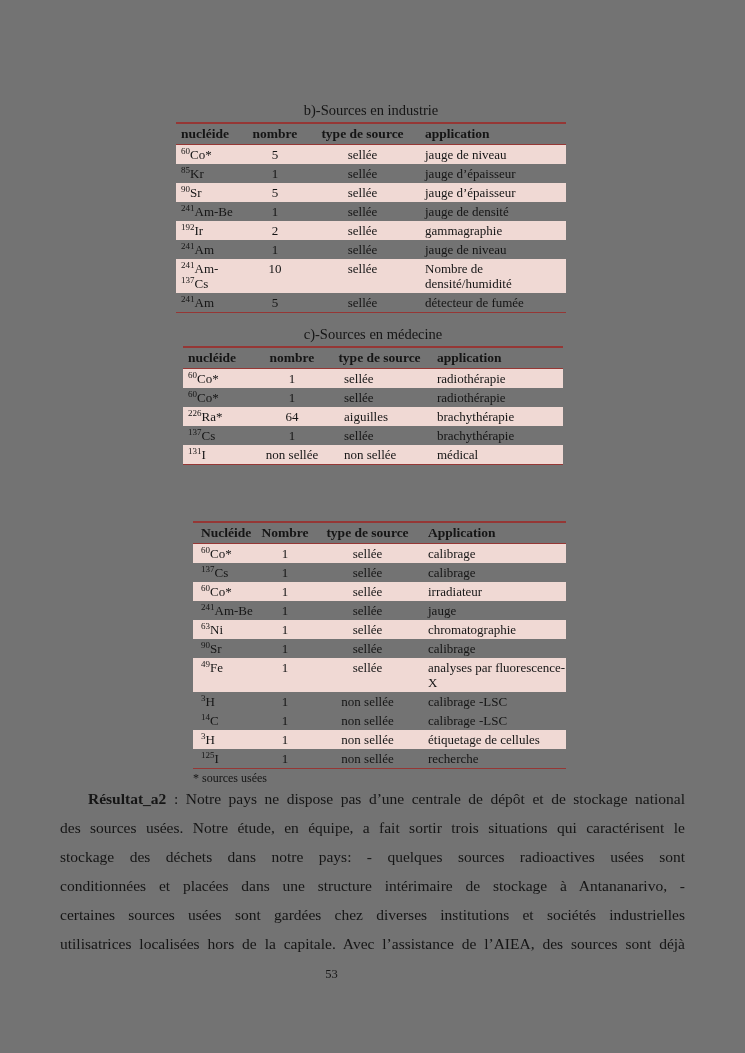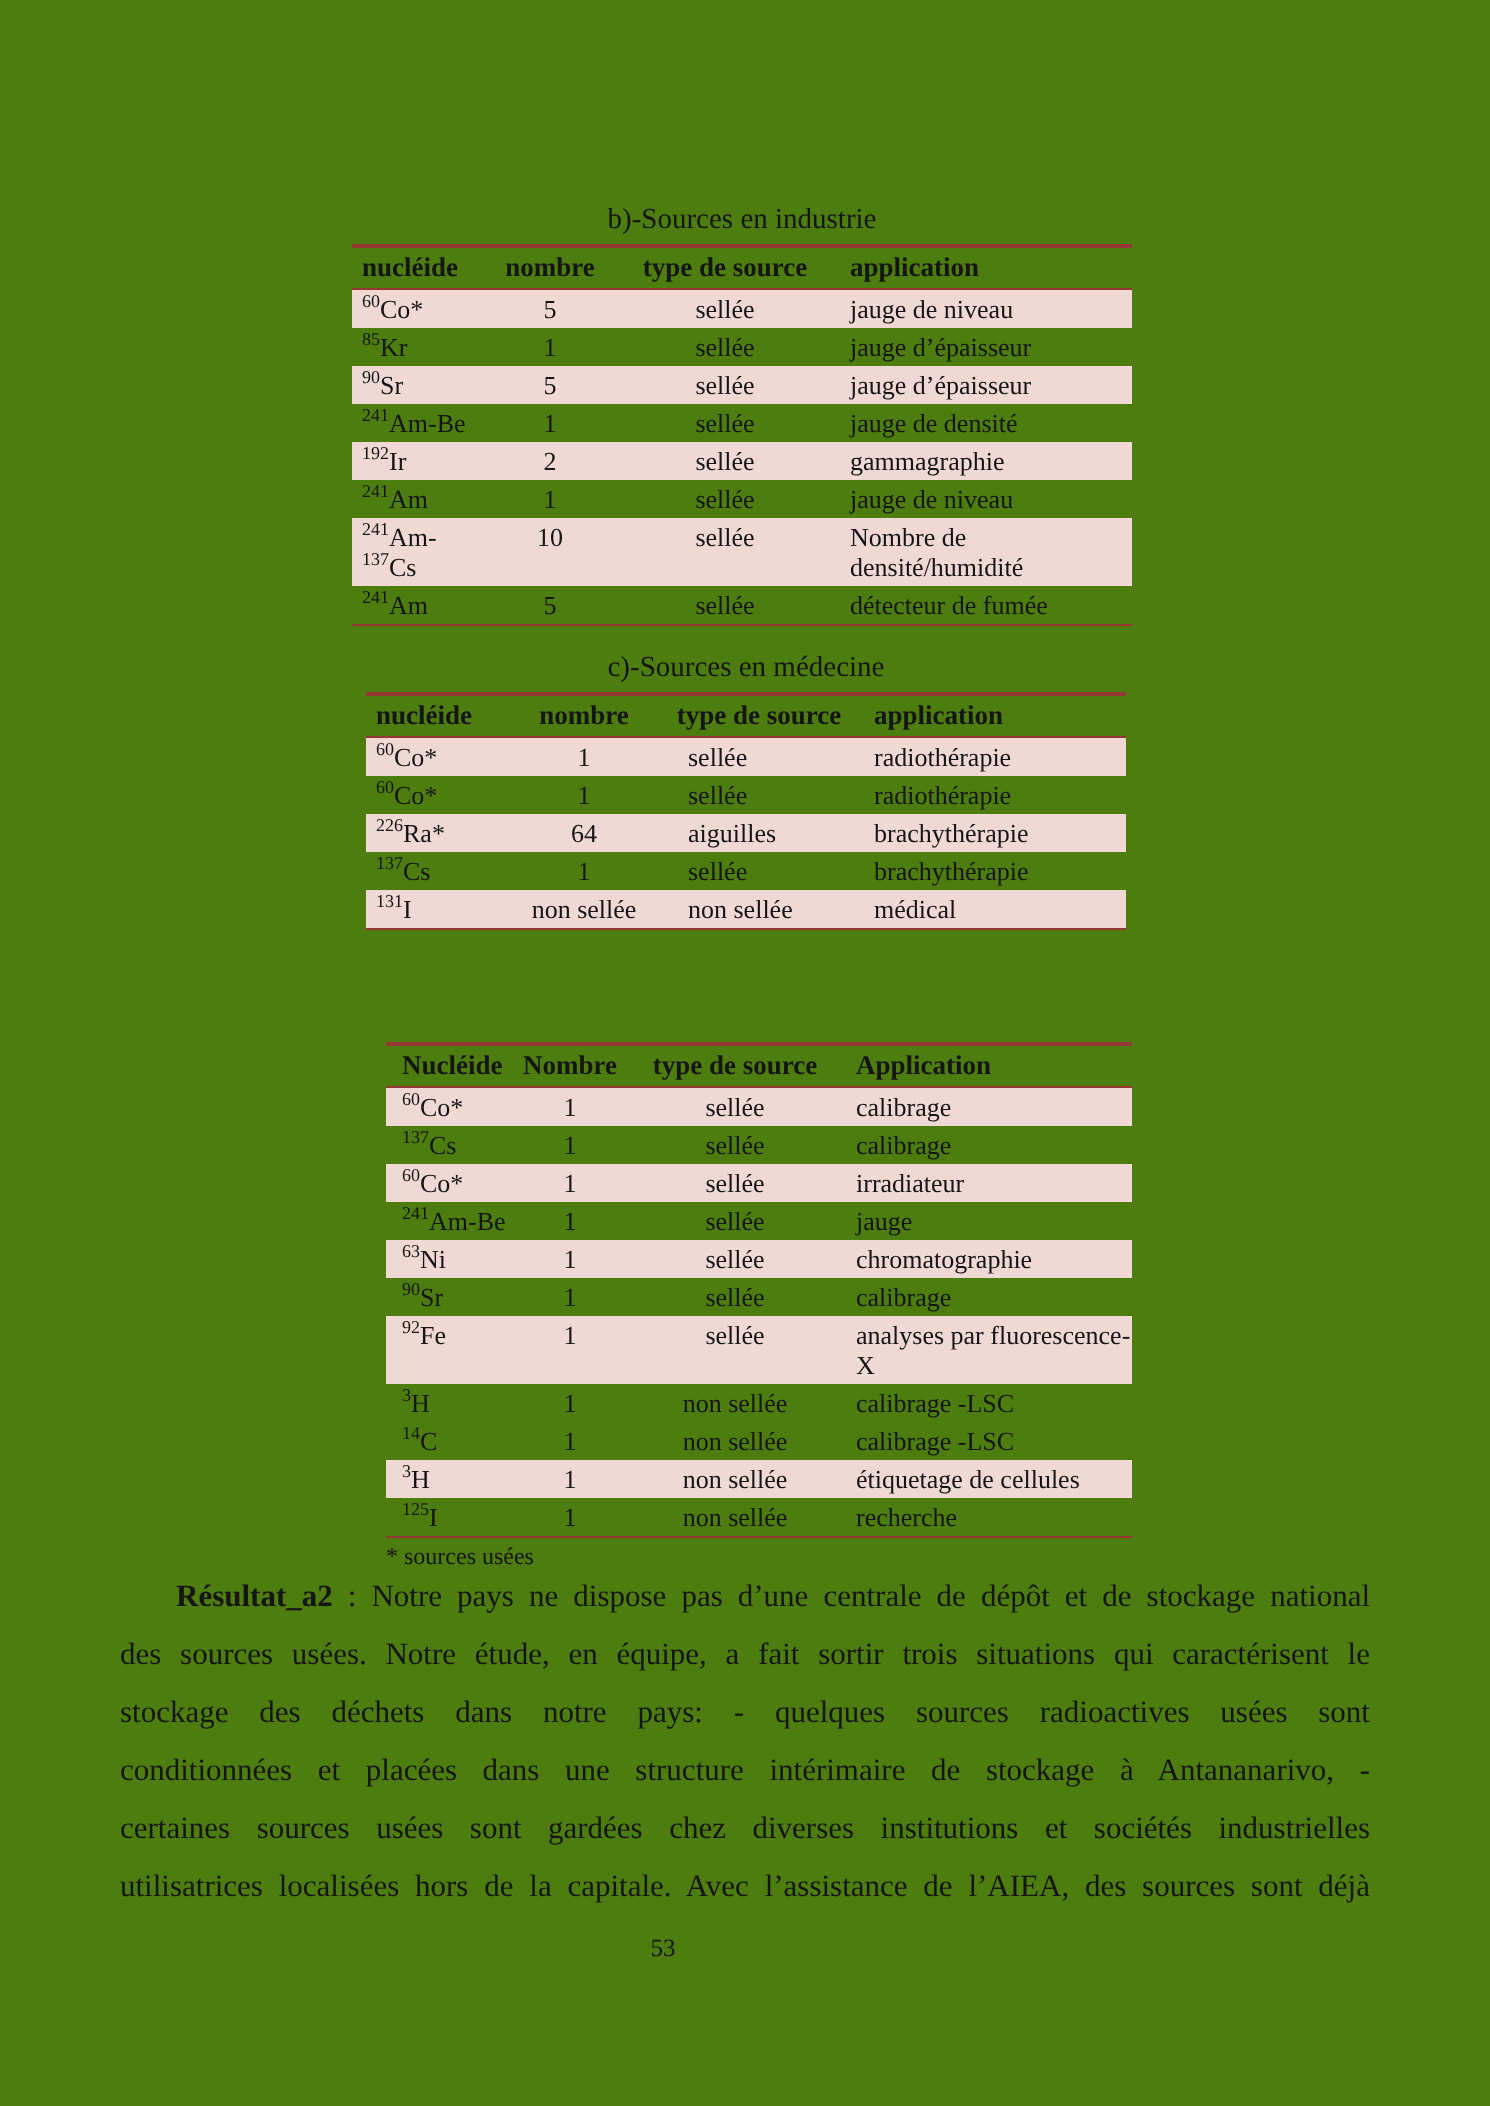--- a/index.html
+++ b/index.html
@@ -1,21 +1,21 @@
 <!DOCTYPE html>
 <html style="--bd: #953735; --shade: #f0d9d4;"><head>
 <meta charset="utf-8">
 <style>
   * { box-sizing: border-box; }
   html, body { margin: 0; padding: 0; background: #ffffff; }
   .page {
     position: relative;
     width: 745px;
     height: 1053px;
-    background: #4d7c0f;
+    background: #737373;
     font-family: "Liberation Serif", serif;
     color: #151515;
     overflow: hidden;
   }
   .table-block { position: absolute; }
   .block-b { left: 176px; top: 101px; width: 390px; }
   .block-c { left: 183px; top: 325px; width: 380px; }
   .block-d { left: 193px; top: 521px; width: 373px; }
 
   .tbl-title {
@@ -259,21 +259,21 @@
             <td>sellée</td>
             <td>chromatographie</td>
           </tr>
           <tr>
             <td><sup>90</sup>Sr</td>
             <td>1</td>
             <td>sellée</td>
             <td>calibrage</td>
           </tr>
           <tr class="shaded">
-            <td><sup>92</sup>Fe</td>
+            <td><sup>49</sup>Fe</td>
             <td>1</td>
             <td>sellée</td>
             <td>analyses par fluorescence- X</td>
           </tr>
           <tr>
             <td><sup>3</sup>H</td>
             <td>1</td>
             <td>non sellée</td>
             <td>calibrage -LSC</td>
           </tr>

